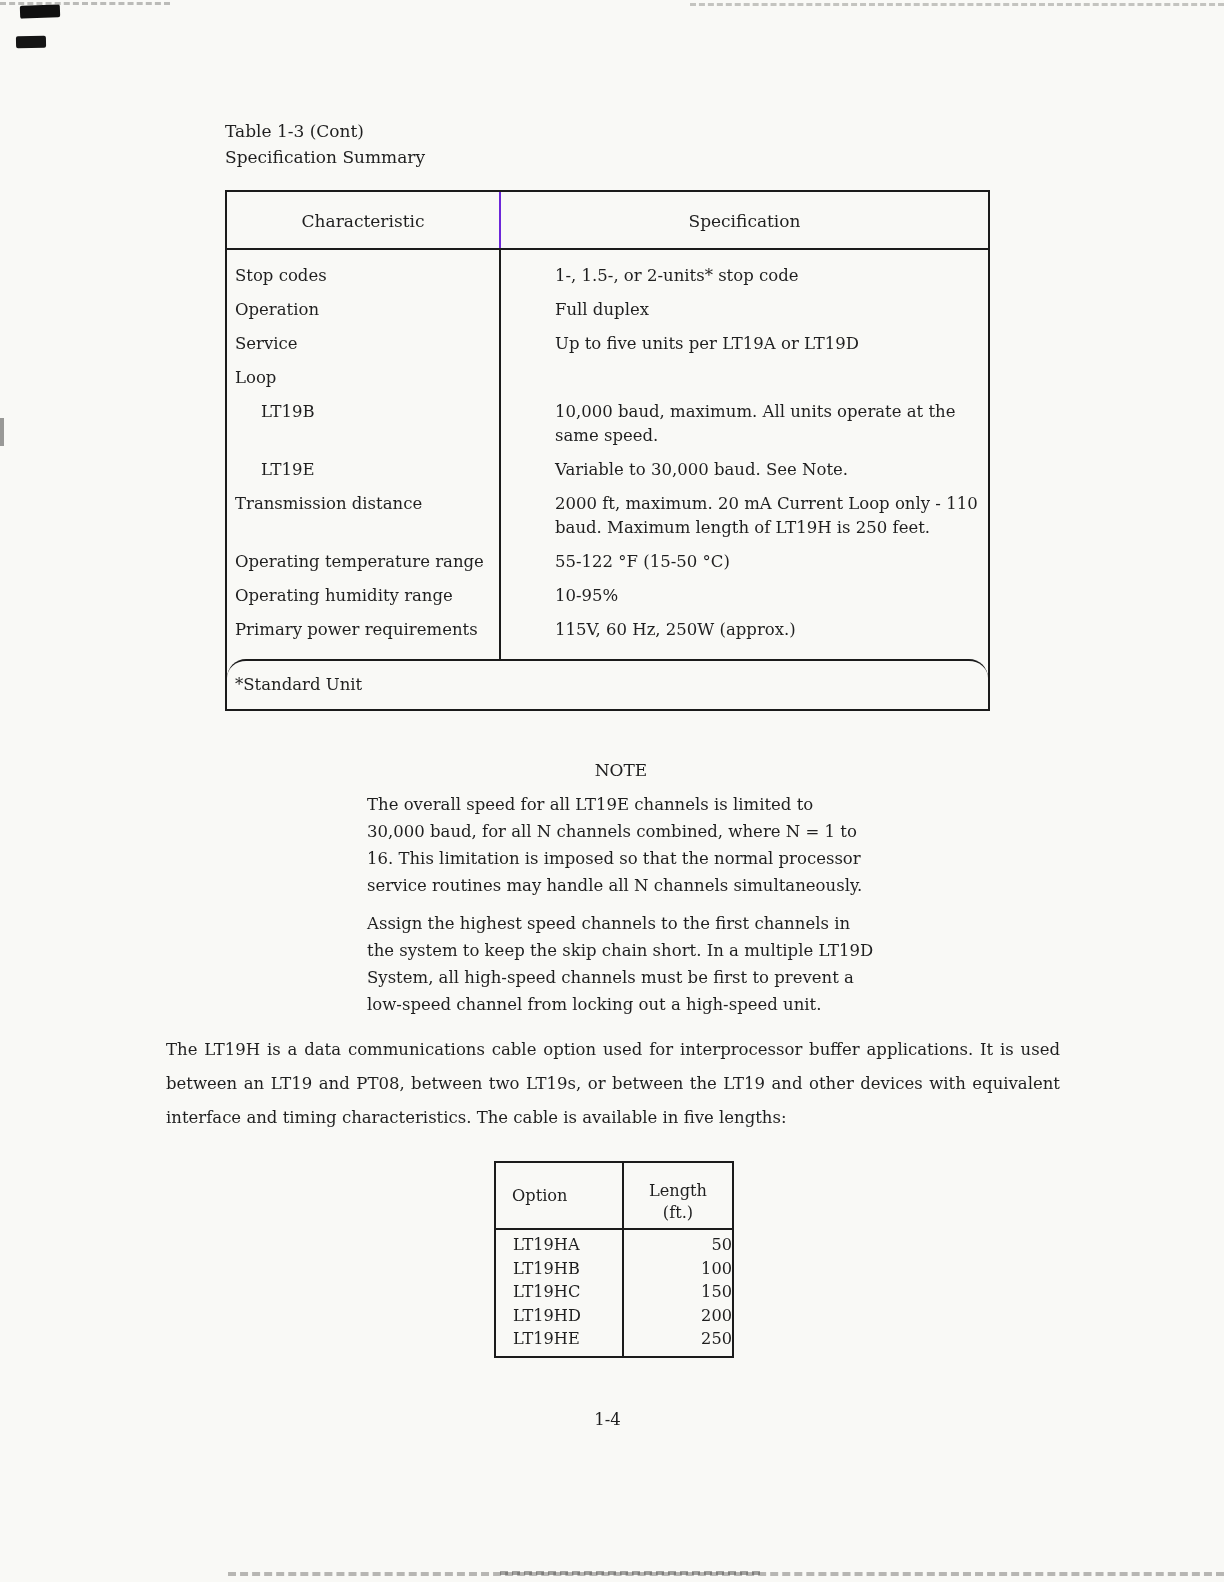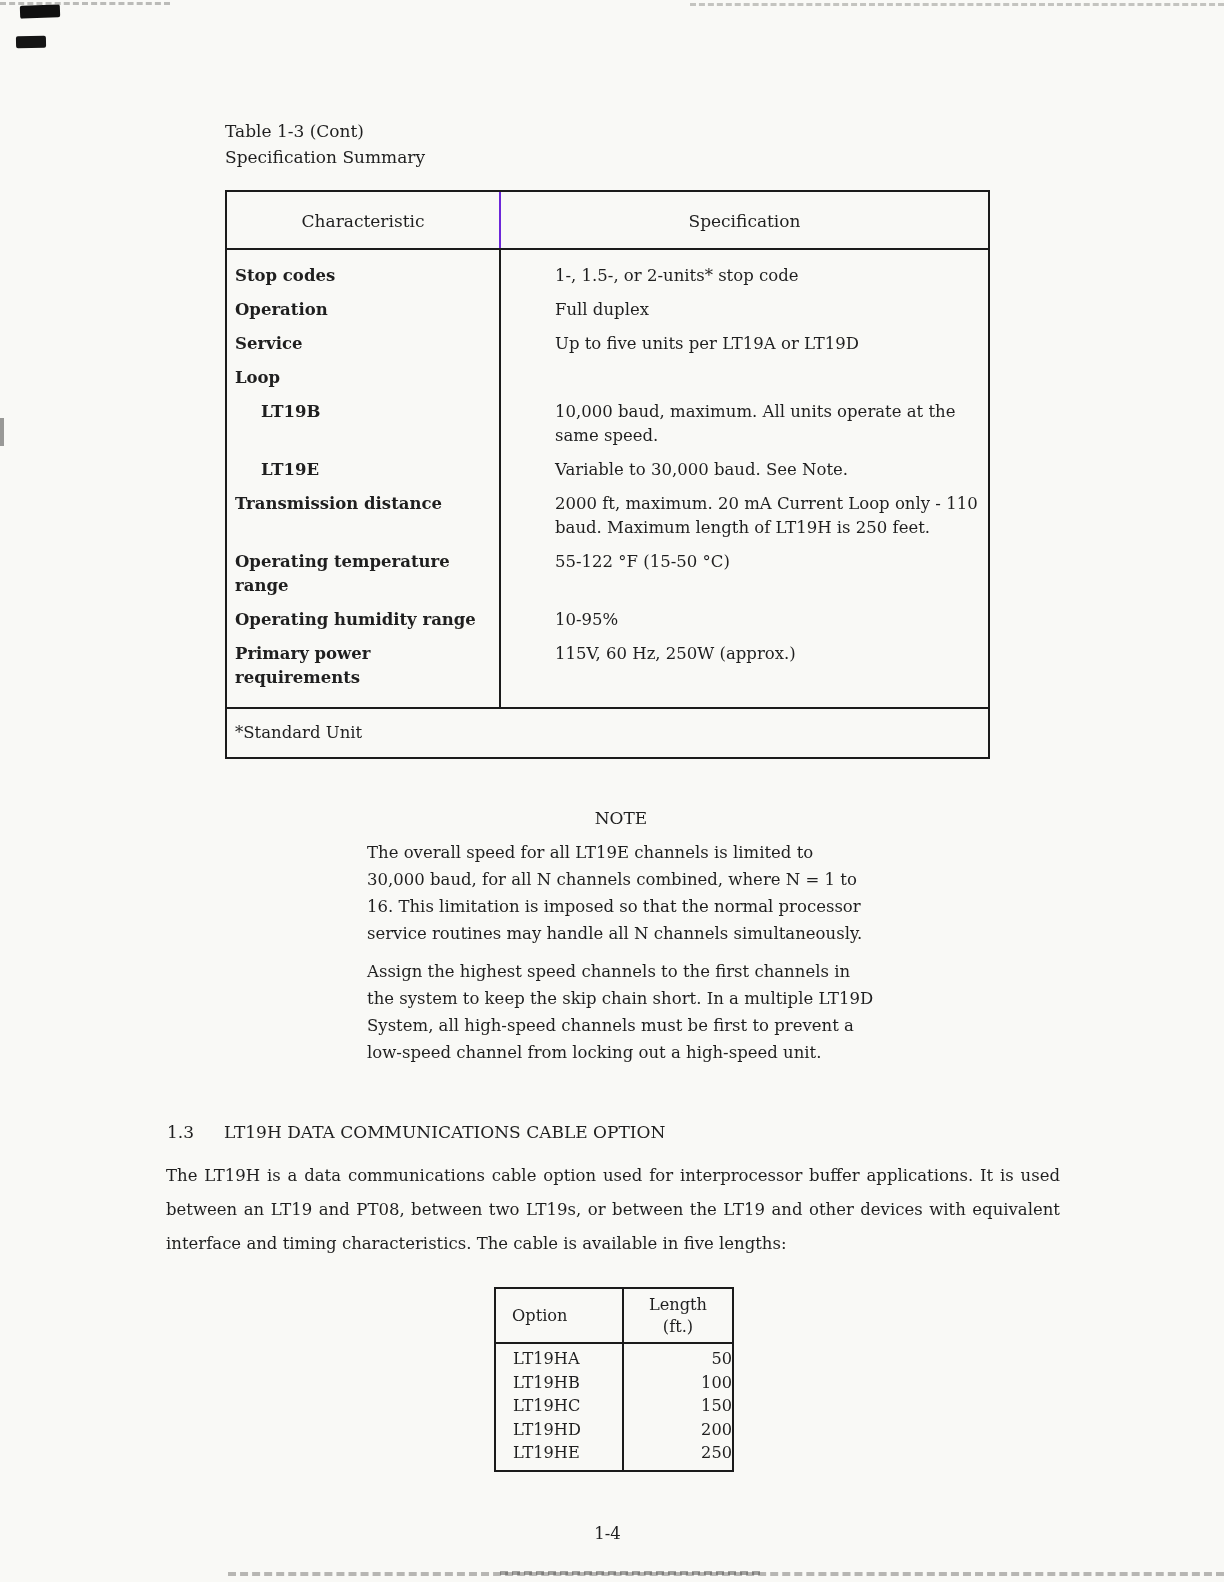--- a/index.html
+++ b/index.html
@@ -31,40 +31,40 @@
   .title-wrap { margin-left:225px; width:765px; font-size:17px; line-height:26px; }
 
   
   .spec-table { margin:20px 0 0 225px; width:765px; border:2px solid #1b1b1b; box-sizing:border-box; }
   .sp-head { display:grid; grid-template-columns:272px 1fr; border-bottom:2px solid #1b1b1b; }
   .sp-head > div { padding:17px 4px 15px; text-align:center; font-size:17px; line-height:24px; }
   .sp-head > div.h-spec { border-left:2px solid #6d28d9; }
   .sp-body { position:relative; padding:9px 0 12px; }
   .sp-body::after { content:""; position:absolute; left:272px; top:0; bottom:0; width:2px; background:#1b1b1b; }
   .sp-row { display:grid; grid-template-columns:272px 1fr; font-size:16.5px; line-height:24px; }
-  .sp-row > .c { padding:5px 4px 5px 8px;font-weight:bold; }
+  .sp-row > .c { padding:5px 4px 5px 8px; }
   .sp-row > .s { padding:5px 10px 5px 56px; }
   .sp-row.indent > .c { padding-left:34px; }
-  .sp-foot { border-top:2px solid #1b1b1b; padding:12px 8px; font-size:16.5px; line-height:24px; }
+  .sp-foot { border-top:2px solid #1b1b1b; padding:12px 8px; font-size:16.5px; line-height:24px;border-radius:19px; }
 
   
   .note { margin:46px 0 0 367px; width:508px; font-size:16.5px; line-height:27px; }
   .note-head { text-align:center; font-size:17px; margin-bottom:7px; }
   .note p { margin:0 0 11px 0; }
 
   
   .sec-head { margin:54px 0 0 167px; font-size:17px; line-height:24px; }
   .sec-head .num { margin-right:30px; }
   .sec-body { margin:15px 0 0 166px; width:894px; font-size:16.5px; line-height:34px; text-align:justify; }
 
   
   .cable { margin:26px 0 0 494px; width:240px; border:2px solid #1b1b1b; box-sizing:border-box; font-size:16.2px; }
   .cable-head { display:grid; grid-template-columns:126px 1fr; align-items:center; border-bottom:2px solid #1b1b1b; }
   .cable-head .opt { padding-left:16px; line-height:22px; }
-  .cable-head .len { border-left:2px solid #1b1b1b; text-align:center; line-height:22px; padding:5px 0 4px; align-self:stretch; display:flex; flex-direction:column; justify-content:center; }
+  .cable-head .len { border-left:2px solid #1b1b1b; text-align:center; line-height:22px; padding:17px 0 4px; align-self:stretch; display:flex; flex-direction:column; justify-content:center; }
   .cable-body { position:relative; padding:3px 0 5px; }
   .cable-body::after { content:""; position:absolute; left:126px; top:0; bottom:0; width:2px; background:#1b1b1b; }
   .cable-row { display:grid; grid-template-columns:126px 1fr; line-height:23.5px; }
   .cable-row .opt { padding-left:17px; }
   .cable-row .len { text-align:right; }
 
   
   .page-num { margin-top:52px; margin-left:225px; width:765px; text-align:center; font-size:16.5px; }
 </style>
 </head>
@@ -135,23 +135,20 @@
     </div>
     <div class="sp-foot">*Standard Unit</div>
   </div>
 
   <div class="note">
     <div class="note-head">NOTE</div>
     <p>The overall speed for all LT19E channels is limited to 30,000 baud, for all N channels combined, where N = 1 to 16.  This limitation is imposed so that the normal processor service routines may handle all N channels simultaneously.</p>
     <p>Assign the highest speed channels to the first channels in the system to keep the skip chain short.  In a multiple LT19D System, all high-speed channels must be first to prevent a low-speed channel from locking out a high-speed unit.</p>
   </div>
 
-  <div class="sec-head">
-    <span class="num">1.3</span><span>LT19H DATA COMMUNICATIONS CABLE OPTION</span>
-  </div>
   <div class="sec-body">The LT19H is a data communications cable option used for interprocessor buffer applications.  It is used between an LT19 and PT08, between two LT19s, or between the LT19 and other devices with equivalent interface and timing characteristics.  The cable is available in five lengths:</div>
 
   <div class="cable">
     <div class="cable-head">
       <div class="opt">Option</div>
       <div class="len">
         <span>Length</span>
         <span>(ft.)</span>
       </div>
     </div>

